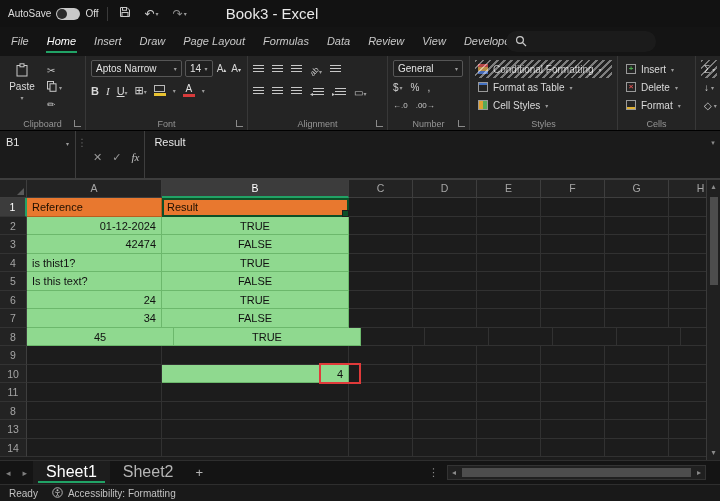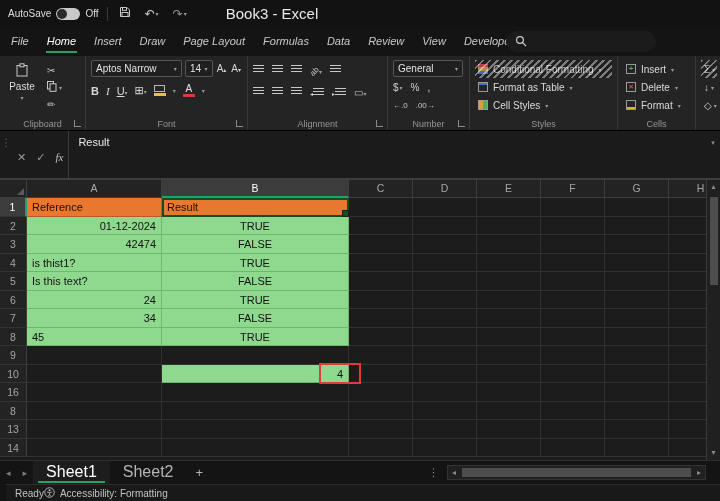--- a/index.html
+++ b/index.html
@@ -136,22 +136,22 @@
   .stab { padding:0 13px; font-size:16px; color:#b5b5b5; height:100%; line-height:22px; position:relative; }
   .stab.active { color:#fff; background:#1d1d1d; }
   .stab.active::after { content:''; position:absolute; left:5px; right:5px; bottom:1px; height:2px; background:#21A366; }
   .addsheet { color:#b5b5b5; font-size:13px; padding:0 9px; }
   .dots { position:absolute; left:428px; color:#8a8a8a; font-size:11px; }
   .hscroll { position:absolute; left:447px; right:14px; top:4px; height:15px; background:#202020;
     border:1px solid #333; display:flex; align-items:center; }
   .harrow { color:#8a8a8a; font-size:8px; padding:0 4px; }
   .hthumb { flex:1; height:9px; background:#4d4d4d; margin:0 2px; }
   
-  .statusbar { position:absolute; left:6px; right:0; bottom:0; height:17px; background:#191919;
-    border-top:1px solid #2e2e2e; display:flex; align-items:center; padding:0 9px;
+  .statusbar { position:absolute; left:0; right:0; bottom:0; height:17px; background:#191919;
+    border-top:1px solid #2e2e2e; display:flex; align-items:center; gap:14px; padding:0 9px;
     font-size:10px; color:#c2c2c2; }
   .acc { display:flex; align-items:center; gap:5px; }
 </style>
 </head>
 <body>
 
 <div class="app">
 
   <div class="titlebar">
     <div class="autosave">
@@ -351,20 +351,24 @@
           <span class="caret">▾</span>
         </div>
       <div class="erow">
           <span>◇</span>
           <span class="caret">▾</span>
         </div>
     </div>
   </div>
 
   <div class="formulabar">
+    <div class="namebox">
+      <span class="nb-text">B1</span>
+      <span class="caret" style="padding-top:4px">▾</span>
+    </div>
     <div class="fb-dots">⋮</div>
     <button class="fb-btn"><span>✕</span></button>
     <button class="fb-btn"><span>✓</span></button>
     <button class="fb-btn fb-fx">fx</button>
     <div class="fb-input">Result</div>
     <div class="fb-expand">▾</div>
   </div>
 
   <div class="sheet">
     <div class="hdrrow">
@@ -455,21 +459,21 @@
           <div class="cell green" style="width: 187px; text-align: center;">FALSE</div>
           <div class="cell" style="width: 64px;"></div>
           <div class="cell" style="width: 64px;"></div>
           <div class="cell" style="width: 64px;"></div>
           <div class="cell" style="width: 64px;"></div>
           <div class="cell" style="width: 64px;"></div>
           <div class="cell" style="width: 64px;"></div>
         </div>
         <div class="grow">
           <div class="rowhdr">8</div>
-          <div class="cell green" style="width: 135px; text-align: left;">45</div>
+          <div class="cell green" style="width: 147px; text-align: center;">45</div>
           <div class="cell green" style="width: 187px; text-align: center;">TRUE</div>
           <div class="cell" style="width: 64px;"></div>
           <div class="cell" style="width: 64px;"></div>
           <div class="cell" style="width: 64px;"></div>
           <div class="cell" style="width: 64px;"></div>
           <div class="cell" style="width: 64px;"></div>
           <div class="cell" style="width: 64px;"></div>
         </div>
         <div class="grow">
           <div class="rowhdr">9</div>
@@ -487,21 +491,21 @@
           <div class="cell" style="width: 135px;"></div>
           <div class="cell green" style="width: 187px; text-align: right;">4<span class="redbox"></span></div>
           <div class="cell" style="width: 64px;"></div>
           <div class="cell" style="width: 64px;"></div>
           <div class="cell" style="width: 64px;"></div>
           <div class="cell" style="width: 64px;"></div>
           <div class="cell" style="width: 64px;"></div>
           <div class="cell" style="width: 64px;"></div>
         </div>
         <div class="grow">
-          <div class="rowhdr">16</div>
+          <div class="rowhdr">11</div>
           <div class="cell" style="width: 135px;"></div>
           <div class="cell" style="width: 187px;"></div>
           <div class="cell" style="width: 64px;"></div>
           <div class="cell" style="width: 64px;"></div>
           <div class="cell" style="width: 64px;"></div>
           <div class="cell" style="width: 64px;"></div>
           <div class="cell" style="width: 64px;"></div>
           <div class="cell" style="width: 64px;"></div>
         </div>
         <div class="grow">

